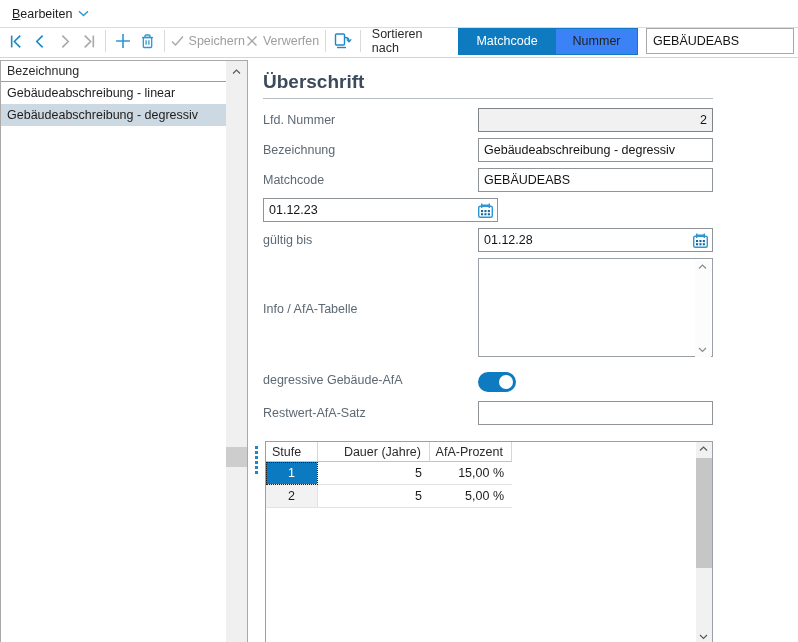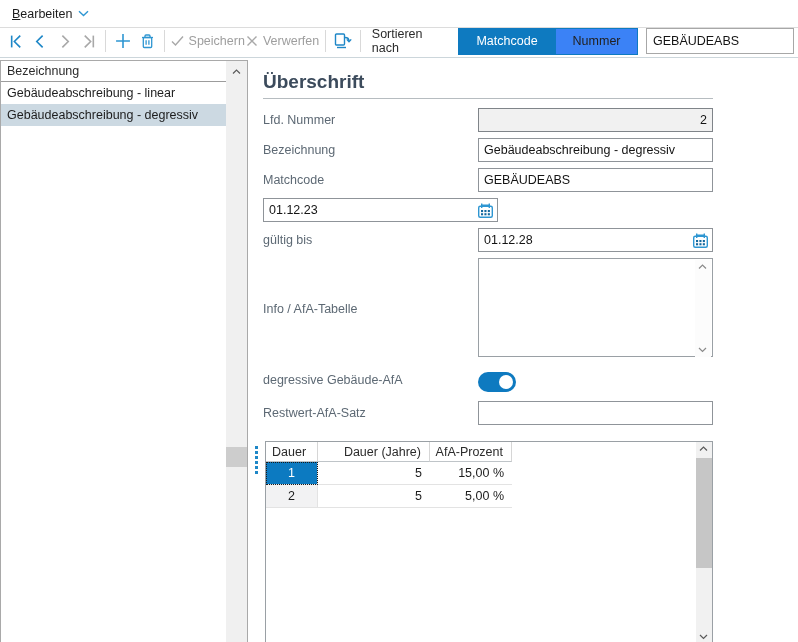--- a/index.html
+++ b/index.html
@@ -310,21 +310,21 @@
 
   <div class="frow" style="margin-top:9px;">
     <div class="flabel">Restwert-AfA-Satz</div>
     <div class="fctl">
       <input class="tinput" type="text" value="" style="">
     </div>
   </div>
 
   <div id="afa-table">
     <div class="g-head">
-      <div class="g-th c-stufe">Dauer</div>
+      <div class="g-th c-stufe">Stufe</div>
       <div class="g-th c-dauer">Dauer (Jahre)</div>
       <div class="g-th c-proz">AfA-Prozent</div>
     </div>
     <div class="g-tr">
       <div class="g-td c-stufe selcell">1</div>
       <div class="g-td c-dauer">5</div>
       <div class="g-td c-proz">15,00 %</div>
     </div>
     <div class="g-tr">
       <div class="g-td c-stufe">2</div>

